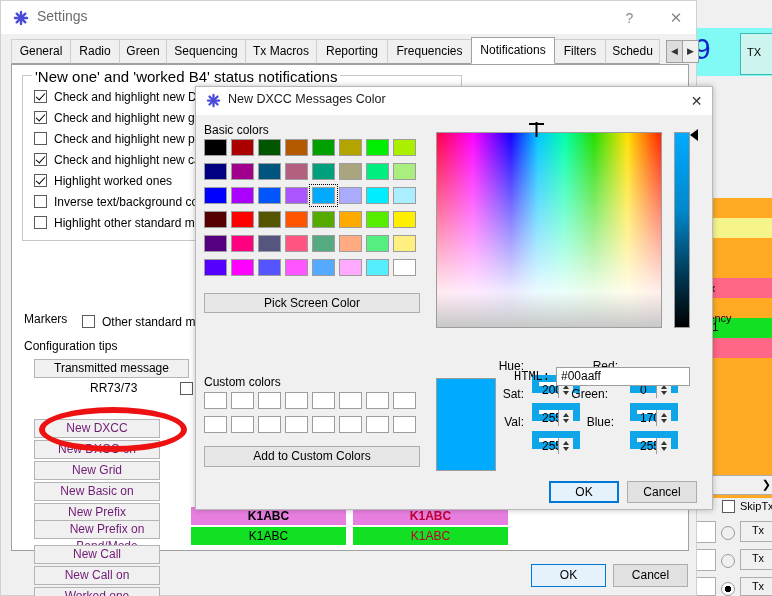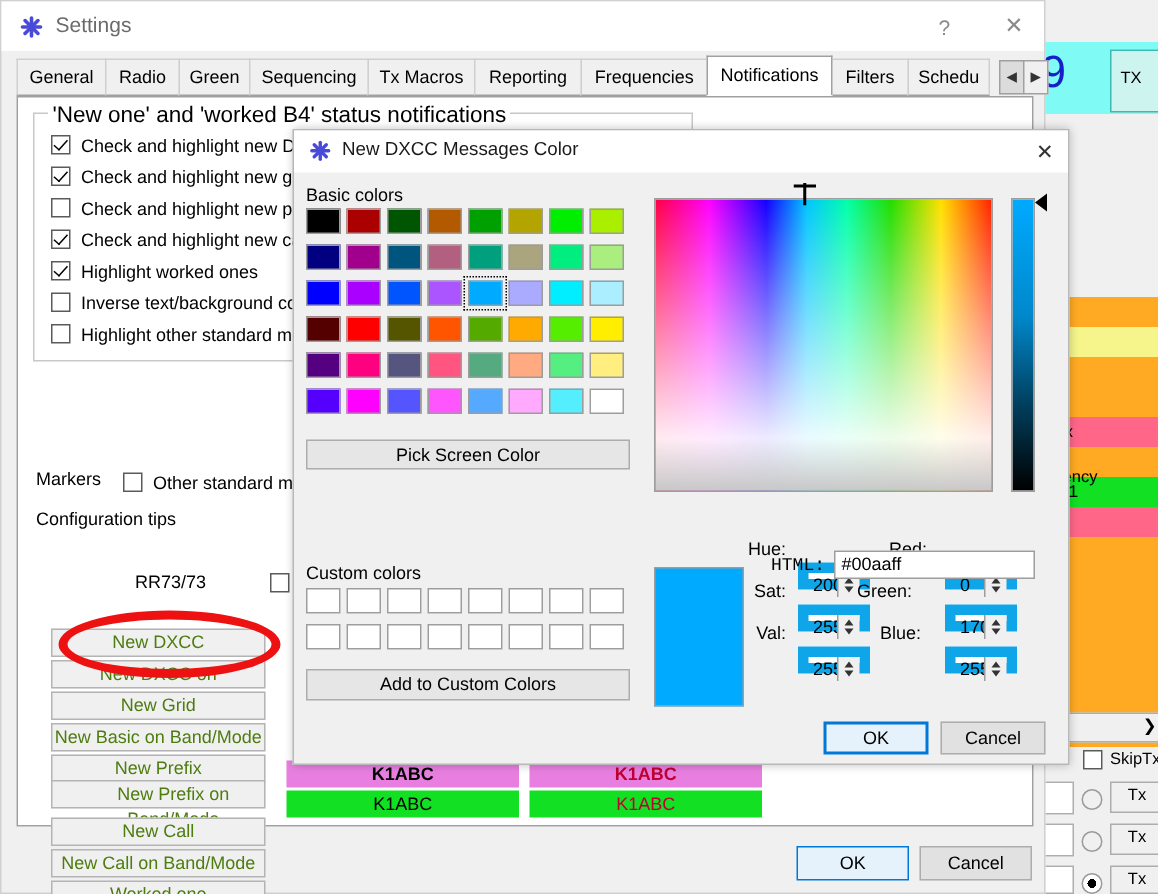--- a/index.html
+++ b/index.html
@@ -55,23 +55,23 @@
   .cbrow{position:absolute;left:22px;font-size:12px;height:20px;line-height:20px;cursor:default;}
   .cbox{display:inline-block;width:13px;height:13px;border:1px solid #5a5a5a;background:#fff;
         vertical-align:-2px;margin-right:7px;position:relative;box-sizing:border-box;}
   .cbox.chk::after{content:"";position:absolute;left:3px;top:0px;width:4px;height:8px;
                    border:solid #000;border-width:0 1.6px 1.6px 0;transform:rotate(42deg);}
 
   #markers-label{position:absolute;left:12px;top:247px;font-size:12px;}
   #markers-cb{position:absolute;left:70px;top:248px;font-size:12px;height:18px;line-height:18px;cursor:default;}
   #cfgtips-label{position:absolute;left:12px;top:274px;font-size:12px;}
 
-  .btnrow{position:absolute;left:22px;width:143px;height:19px;background:#f0f0f0;
+  .btnrow{position:absolute;left:22px;width:126px;height:19px;background:#f0f0f0;
           border:1px solid #b4b4b4;box-sizing:border-box;text-align:center;
-          font-size:12px;line-height:17px;color:#4d7c0f;cursor:default;}
+          font-size:12px;line-height:17px;color:#701a75;cursor:default;}
   #trans-msg-btn{position:absolute;left:22px;top:294px;width:155px;height:19px;background:#f0f0f0;
           border:1px solid #b4b4b4;box-sizing:border-box;text-align:center;font-size:12px;line-height:17px;cursor:default;}
   #rr73-label{position:absolute;left:78px;top:316px;font-size:12px;}
   #rr73-cb{position:absolute;left:168px;top:317px;width:13px;height:13px;border:1px solid #5a5a5a;
            background:#fff;box-sizing:border-box;cursor:default;}
 
   
   #annot-ellipse{position:absolute;left:27px;top:342px;width:148px;height:45px;
                  border:6px solid #ee1111;border-radius:50%;box-sizing:border-box;z-index:40;
                  pointer-events:none;}
@@ -239,20 +239,21 @@
         <div class="cbrow" style="top: 127px;"><span class="cbox"></span><span>Inverse text/background color</span></div>
         <div class="cbrow" style="top: 148px;"><span class="cbox"></span><span>Highlight other standard messages</span></div>
       </div>
 
     <div id="markers-label">Markers</div>
     <div id="markers-cb">
       <span class="cbox"></span><span>Other standard messages</span>
     </div>
     <div id="cfgtips-label">Configuration tips</div>
 
+    <div id="trans-msg-btn">Transmitted message</div>
     <div id="rr73-label">RR73/73</div>
     <div id="rr73-cb"></div>
 
     <div id="color-button-list">
         <div class="btnrow" style="top: 354px;"><span>New DXCC</span></div>
         <div class="btnrow" style="top: 375px;"><span>New DXCC on Band/Mode</span></div>
         <div class="btnrow" style="top: 396px;"><span>New Grid</span></div>
         <div class="btnrow" style="top: 417px;"><span>New Basic on Band/Mode</span></div>
         <div class="btnrow" style="top: 438px;"><span>New Prefix</span></div>
         <div class="btnrow" style="top: 455px; padding-left: 20px;"><span>New Prefix on Band/Mode</span></div>

